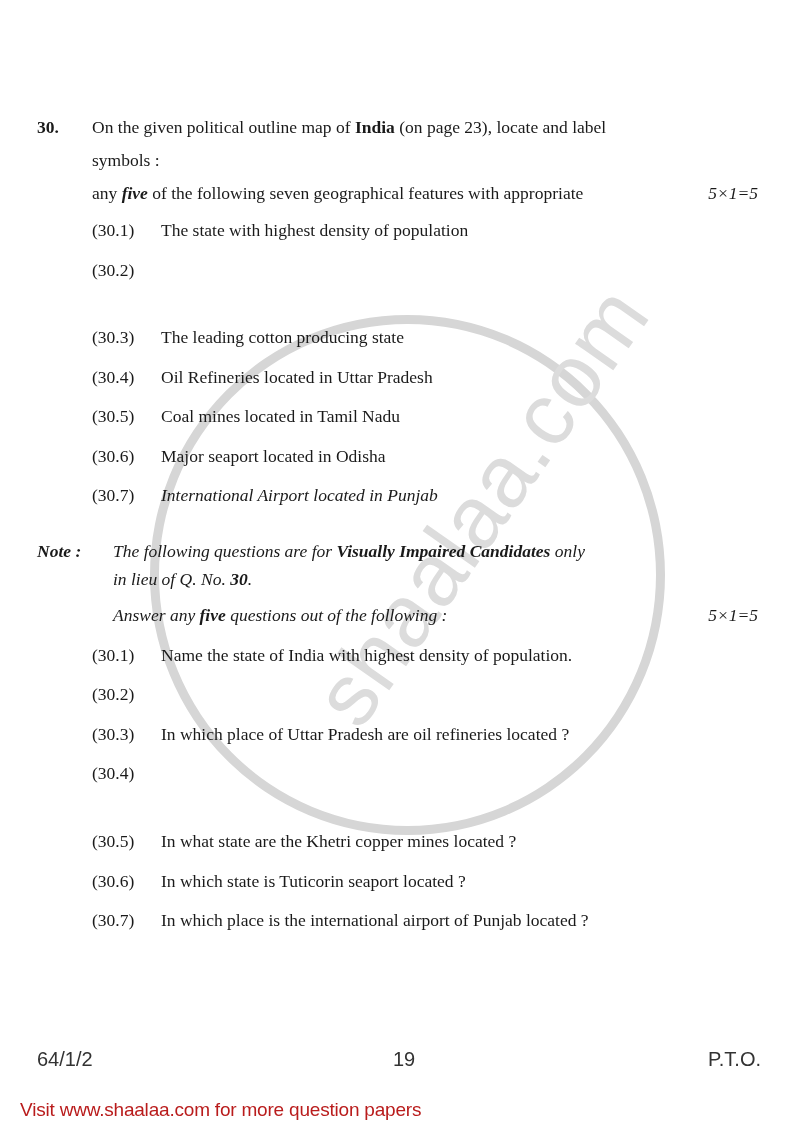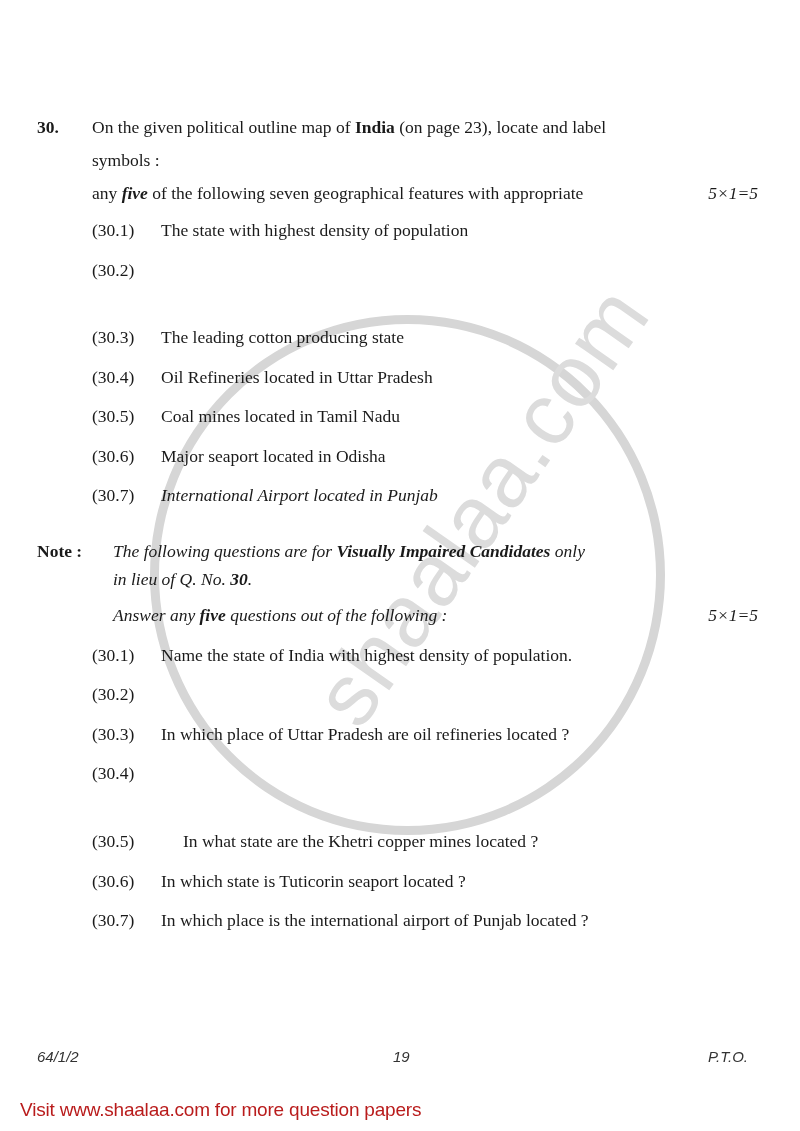--- a/index.html
+++ b/index.html
@@ -7,23 +7,23 @@
          font-family:"DejaVu Serif", "Liberation Serif", serif; color:#1a1a1a; }
   .page { position:absolute; left:0; top:0; width:800px; height:1131px; }
   .serif { font-family:"Liberation Serif", "DejaVu Serif", serif; }
   .txt { font-size:17.5px; line-height:28px; }
   .abs { position:absolute; }
   .qnum { left:37px; top:113px; font-weight:bold; }
   .qbody { left:92px; top:113px; width:626px; text-align:justify; }
   .marks { right:42px; font-style:italic; }
   .item-num { left:92px; }
   .item-text { left:161px; width:557px; text-align:justify; }
-  .note-label { left:37px; font-weight:bold; }
+  .note-label { left:37px; font-weight:bold; font-style:italic; }
   .note-text { left:113px; width:605px; font-style:italic; }
-  .footer { font-family:"Liberation Sans", sans-serif; font-style:italic; font-size:15px; color:#333; }
+  .footer { font-family:"Liberation Sans", sans-serif; font-size:20px; color:#333; }
   .visit { font-family:"Liberation Sans", sans-serif; font-size:19px; color:#b91c1c; left:20px; top:1099px; letter-spacing:-0.2px; }
   .wm-circle { position:absolute; left:150px; top:315px; width:515px; height:520px;
                border:9px solid #d6d6d6; border-radius:50%; box-sizing:border-box; }
   .wm-text { position:absolute; left:250px; top:500px; width:400px; text-align:center;
              font-family:"Liberation Sans", sans-serif; font-size:88px; color:#dcdcdc;
              transform:rotate(-55deg); transform-origin:center; letter-spacing:1px; }
 </style>
 </head>
 <body>
 
@@ -72,21 +72,21 @@
   <div class="abs txt serif item-text" style="top:641px;">Name the state of India with highest density of population.</div>
 
   <div class="abs txt serif item-num" style="top:680px;">(30.2)</div>
 
   <div class="abs txt serif item-num" style="top:720px;">(30.3)</div>
   <div class="abs txt serif item-text" style="top:720px;">In which place of Uttar Pradesh are oil refineries located ?</div>
 
   <div class="abs txt serif item-num" style="top:759px;">(30.4)</div>
 
   <div class="abs txt serif item-num" style="top:827px;">(30.5)</div>
-  <div class="abs txt serif item-text" style="top:827px;margin-left:22px;">In what state are the Khetri copper mines located ?</div>
+  <div class="abs txt serif item-text" style="top:827px;">In what state are the Khetri copper mines located ?</div>
 
   <div class="abs txt serif item-num" style="top:867px;">(30.6)</div>
   <div class="abs txt serif item-text" style="top:867px;">In which state is Tuticorin seaport located ?</div>
 
   <div class="abs txt serif item-num" style="top:906px;">(30.7)</div>
   <div class="abs txt serif item-text" style="top:906px;">In which place is the international airport of Punjab located ?</div>
 
   <div class="abs footer" style="left:37px; top:1048px;">64/1/2</div>
   <div class="abs footer" style="left:393px; top:1048px;">19</div>
   <div class="abs footer" style="left:708px; top:1048px;">P.T.O.</div>

